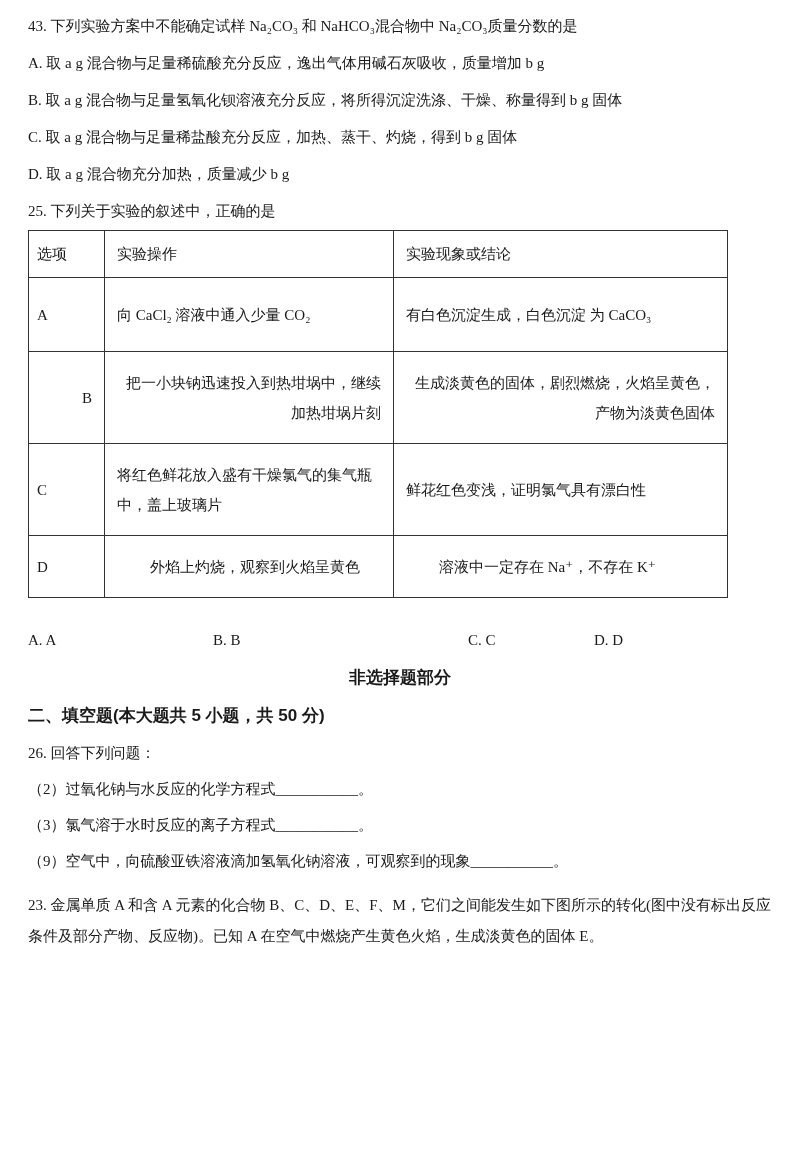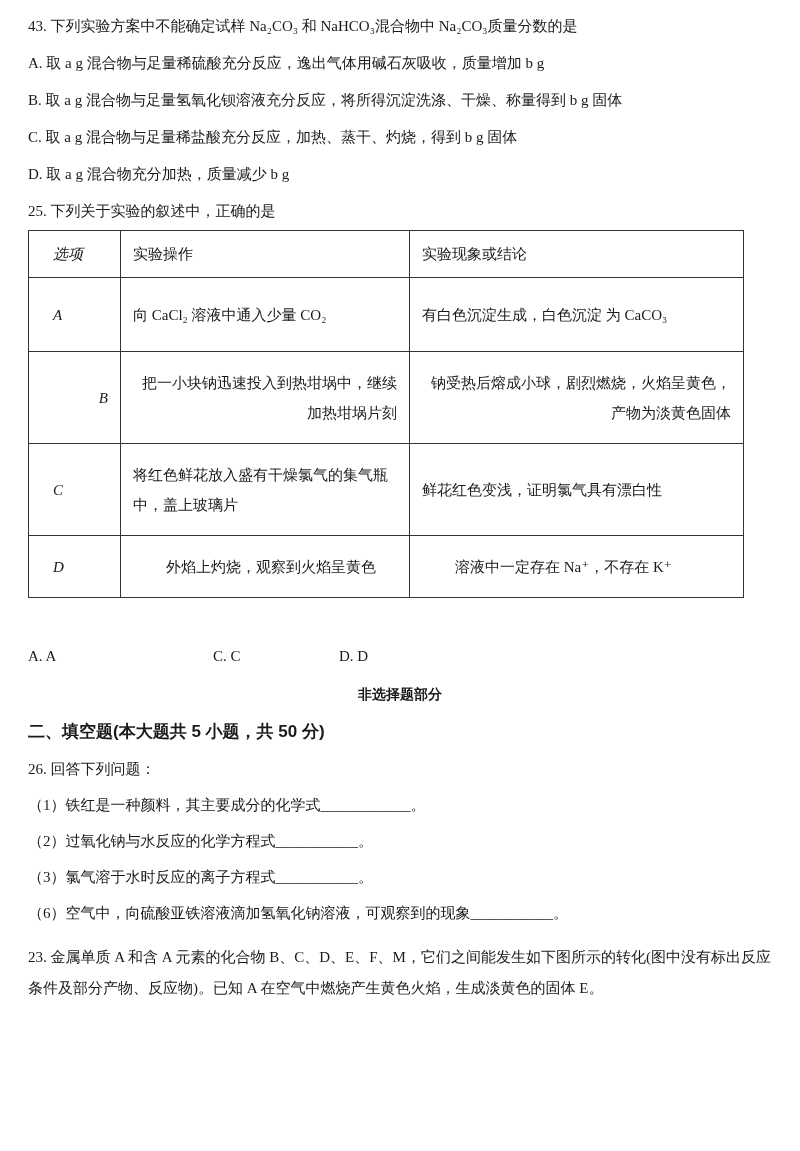--- a/index.html
+++ b/index.html
@@ -39,43 +39,43 @@
   table.q25 th, table.q25 td {
     border: 1px solid #333;
     font-weight: normal;
     text-align: left;
     vertical-align: middle;
     padding: 4px 12px;
     line-height: 30px;
     font-size: 15px;
     word-break: break-all;
   }
-  table.q25 .col-opt   { width: 55px; padding-left: 24px; font-style: italic; }
+  table.q25 .col-opt   { width: 55px; padding-left: 8px; }
   table.q25 .col-op    { width: 264px; }
   table.q25 .col-res   { width: 309px; }
   tr.h-head td, tr.h-head th { height: 38px; }
   tr.h-a td { height: 65px; }
   tr.h-b td { height: 83px; text-align: right; }
   tr.h-c td { height: 83px; }
   tr.h-d td { height: 53px; padding-left: 45px; }
   .answers {
     display: flex;
-    margin-top: 50px;
+    margin-top: 34px;
     line-height: 16px;
   }
   .answers .ans-1 { width: 185px; }
   .answers .ans-2 { width: 255px; }
   .answers .ans-3 { width: 126px; }
   .answers .ans-4 { flex: 1; }
   .section-title {
     margin: 20px 0 0 0;
     text-align: center;
     font-family: "Liberation Sans", "DejaVu Sans", sans-serif;
     font-weight: bold;
-    font-size: 14px;
+    font-size: 17px;
     line-height: 20px;
   }
   .section-subtitle {
     margin: 18px 0 0 0;
     font-family: "Liberation Sans", "DejaVu Sans", sans-serif;
     font-weight: bold;
     font-size: 17px;
     line-height: 20px;
   }
   .q26-stem {
@@ -113,45 +113,45 @@
       <th class="col-res">实验现象或结论</th>
     </tr>
     <tr class="h-a">
       <td class="col-opt">A</td>
       <td class="col-op">向 CaCl₂ 溶液中通入少量 CO₂</td>
       <td class="col-res">有白色沉淀生成，白色沉淀 为 CaCO₃</td>
     </tr>
     <tr class="h-b">
       <td class="col-opt">B</td>
       <td class="col-op">把一小块钠迅速投入到热坩埚中，继续加热坩埚片刻</td>
-      <td class="col-res">钠受热后熔成小球，剧烈燃烧，火焰呈黄色，产物为淡黄色固体</td>
+      <td class="col-res">生成淡黄色的固体，剧烈燃烧，火焰呈黄色，产物为淡黄色固体</td>
     </tr>
     <tr class="h-c">
       <td class="col-opt">C</td>
       <td class="col-op">将红色鲜花放入盛有干燥氯气的集气瓶中，盖上玻璃片</td>
       <td class="col-res">鲜花红色变浅，证明氯气具有漂白性</td>
     </tr>
     <tr class="h-d">
       <td class="col-opt">D</td>
       <td class="col-op">外焰上灼烧，观察到火焰呈黄色</td>
       <td class="col-res">溶液中一定存在 Na⁺，不存在 K⁺</td>
     </tr>
   </tbody>
     </table>
 
   <div class="answers">
     <span class="ans-1">A. A</span>
+    <span class="ans-2">B. B</span>
     <span class="ans-3">C. C</span>
     <span class="ans-4">D. D</span>
   </div>
 
   <p class="section-title">非选择题部分</p>
   <p class="section-subtitle">二、填空题(本大题共 5 小题，共 50 分)</p>
 
   <p class="q26-stem">26. 回答下列问题：</p>
-  <p class="q26-item">（1）铁红是一种颜料，其主要成分的化学式____________。</p>
   <p class="q26-item">（2）过氧化钠与水反应的化学方程式___________。</p>
   <p class="q26-item">（3）氯气溶于水时反应的离子方程式___________。</p>
-  <p class="q26-item">（6）空气中，向硫酸亚铁溶液滴加氢氧化钠溶液，可观察到的现象___________。</p>
+  <p class="q26-item">（9）空气中，向硫酸亚铁溶液滴加氢氧化钠溶液，可观察到的现象___________。</p>
 
   <p class="q27">23. 金属单质 A 和含 A 元素的化合物 B、C、D、E、F、M，它们之间能发生如下图所示的转化(图中没有标出反应条件及部分产物、反应物)。已知 A 在空气中燃烧产生黄色火焰，生成淡黄色的固体 E。</p>
 
 </div>
 
 </body></html>

